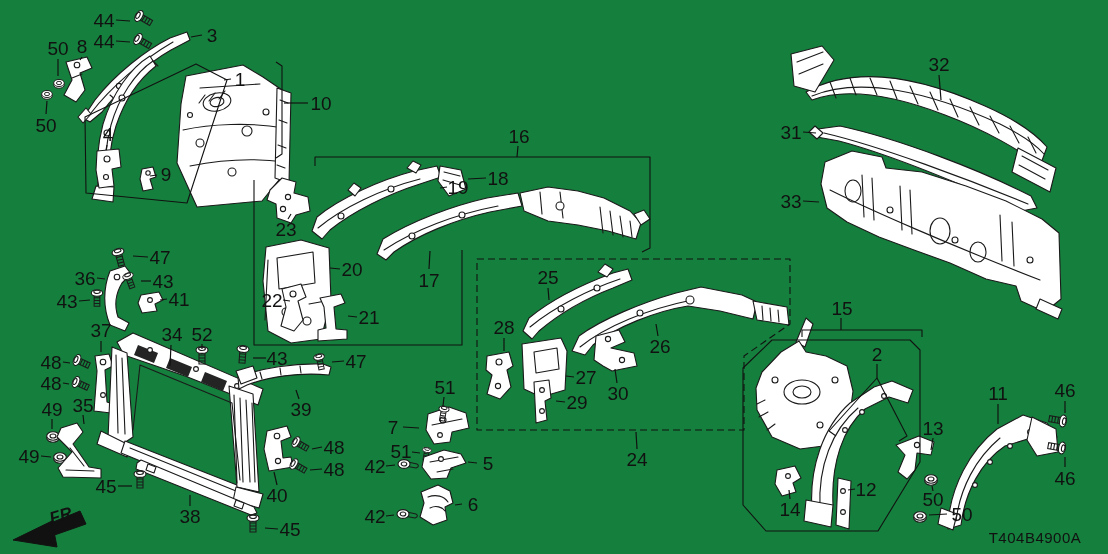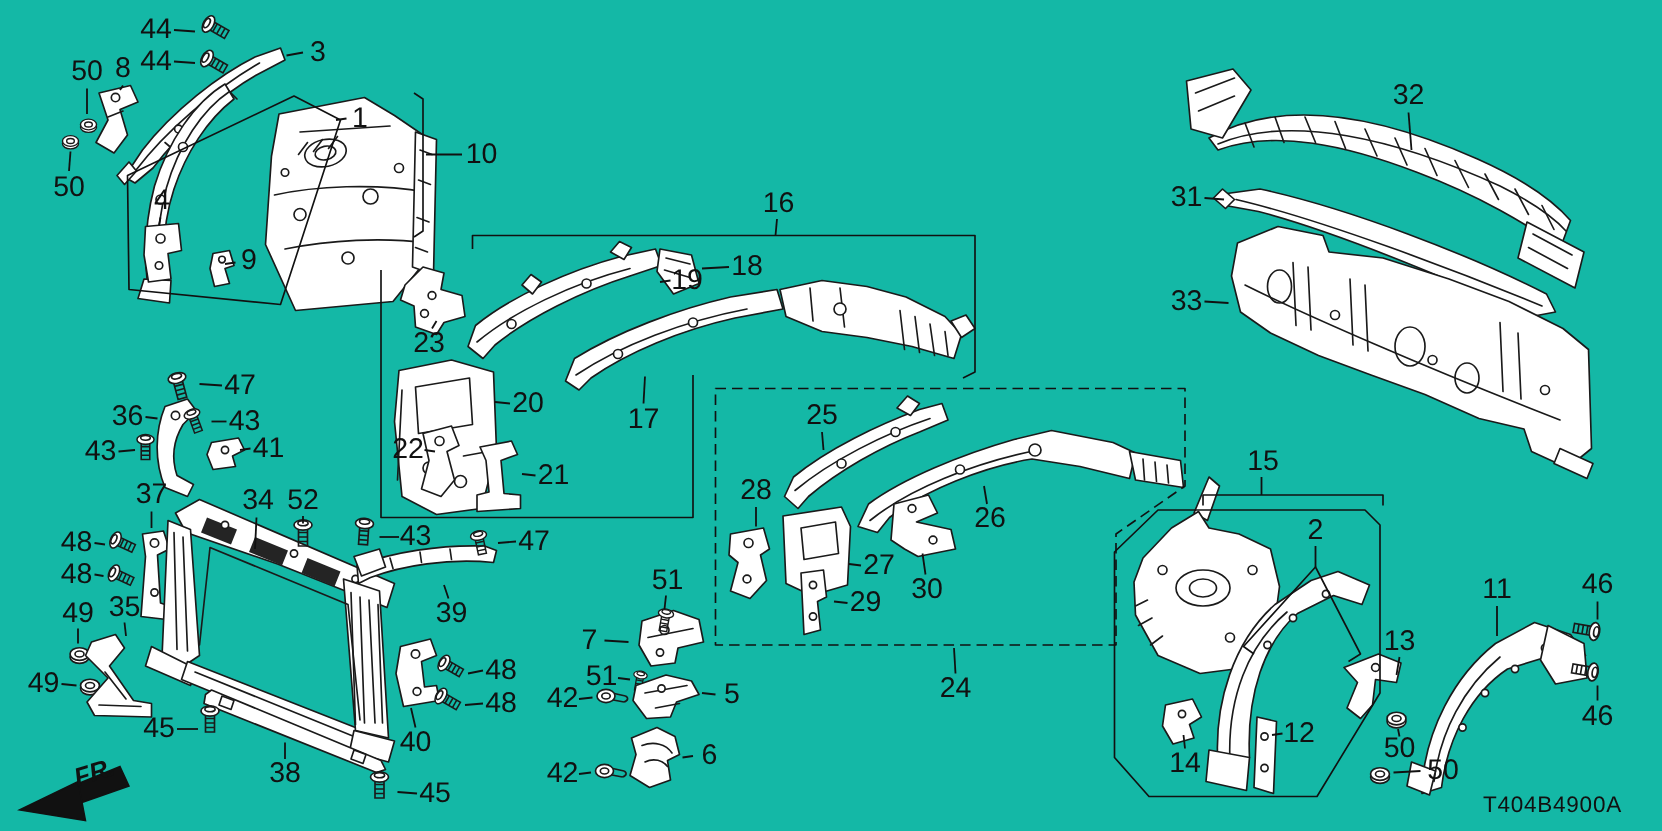--- a/index.html
+++ b/index.html
@@ -1,16 +1,16 @@
 <!DOCTYPE html>
 <html><head>
 <meta charset="utf-8">
 <style>
   html,body{margin:0;padding:0;background:#fff;}
-  .stage{position:relative;width:1108px;height:554px;background:#14b8a6;overflow:hidden;
+  .stage{position:relative;width:1108px;height:554px;background:#15803d;overflow:hidden;
          font-family:"Liberation Sans",sans-serif;}
   svg{display:block;}
   
   #illustrations path,#illustrations ellipse,#illustrations circle,#illustrations polygon{
     fill:#ffffff;stroke:#1a1a1a;stroke-width:1.1;stroke-linejoin:round;stroke-linecap:round;}
   #illustrations .ln{fill:none;}
   #illustrations .dk{fill:#242424;stroke:none;}
   .gbox{fill:none;stroke:#111111;stroke-width:1.1;stroke-linejoin:round;}
   .gbox.dashed{stroke-dasharray:7 4;}
   .leader{fill:none;stroke:#111111;stroke-width:1.2;}

